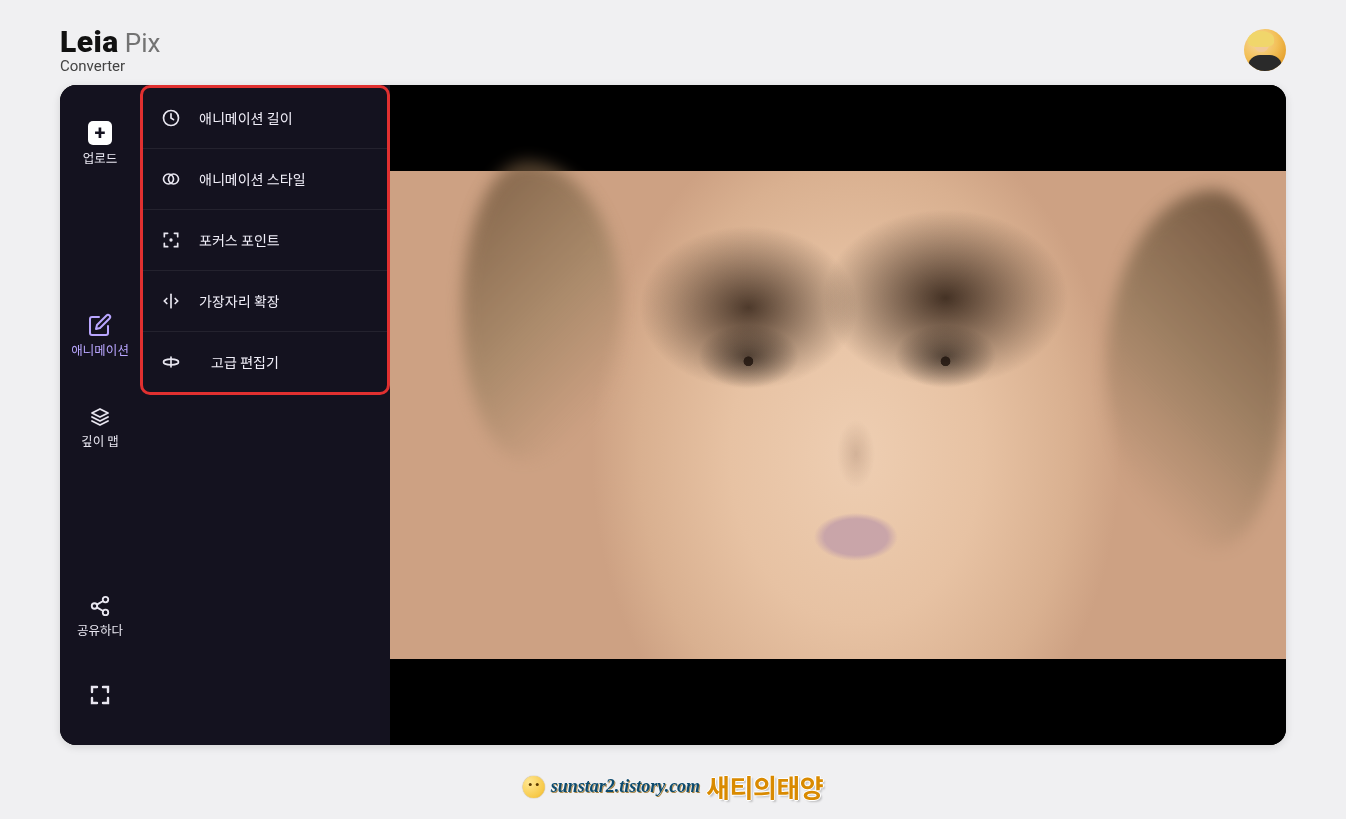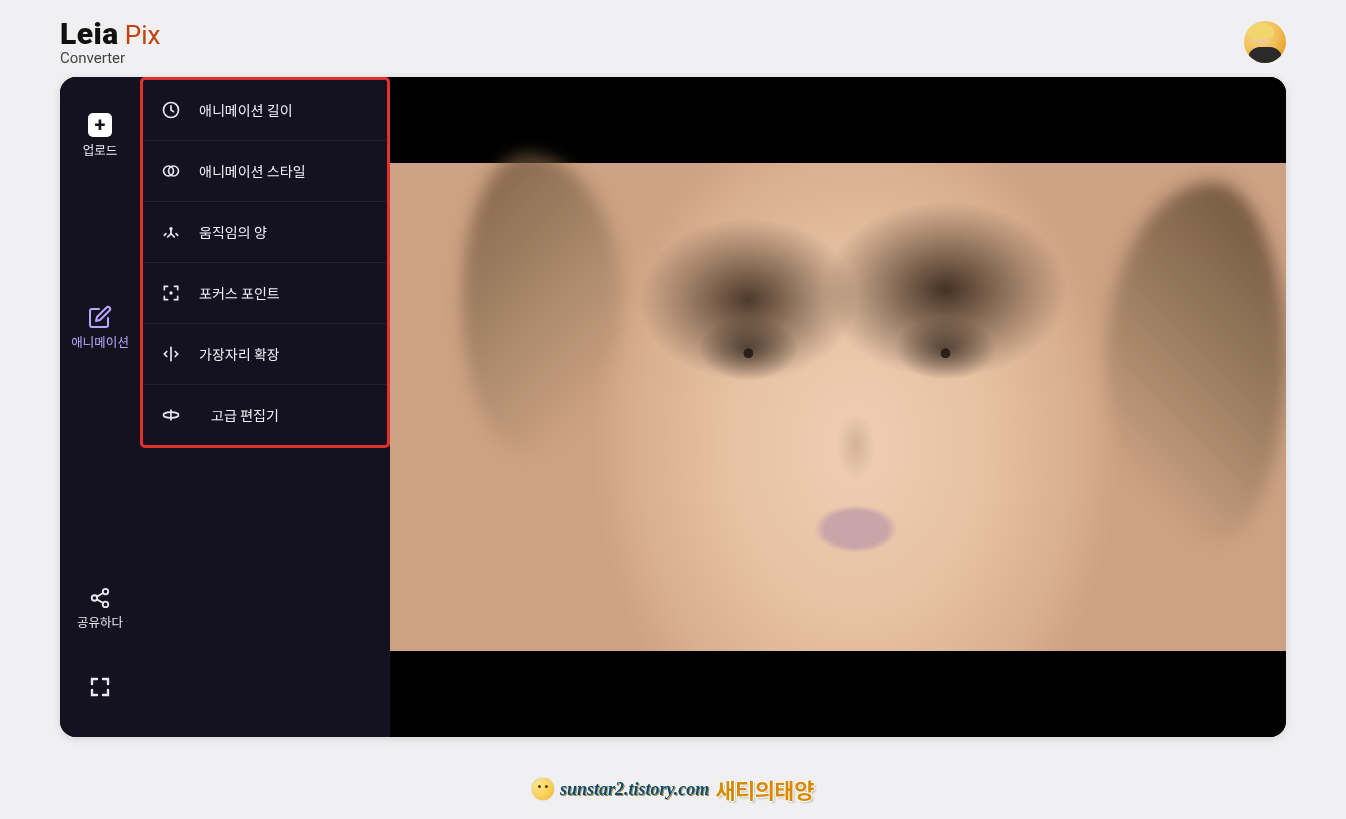--- a/index.html
+++ b/index.html
@@ -9,26 +9,26 @@
     width: 1346px;
     height: 819px;
     overflow: hidden;
     position: relative;
   }
   
   .header {
     display: flex;
     justify-content: space-between;
     align-items: center;
-    padding: 16px 60px 10px 60px;
+    padding: 24px 60px 10px 60px;
   }
   .logo-block { display: flex; flex-direction: column; }
   .logo-row { display: flex; align-items: baseline; gap: 6px; }
   .logo-main { font-size: 30px; font-weight: 900; letter-spacing: 0.5px; color: #111; }
-  .logo-pix { font-size: 26px; font-weight: 400; color: #c2410c; }
+  .logo-pix { font-size: 26px; font-weight: 400; color: #737373; }
   .logo-sub { font-size: 15px; color: #444; margin-top: -2px; }
   .avatar {
     width: 42px; height: 42px; border-radius: 50%;
     background: radial-gradient(circle at 35% 30%, #f7d9a3 0%, #f3c15a 45%, #e9a837 70%, #d98a1f 100%);
     position: relative; overflow: hidden; flex-shrink: 0;
   }
   .avatar::before {
     content:""; position:absolute; left:10px; top:6px; width:15px; height:17px;
     background:#f2c998; border-radius:50% 50% 45% 45%;
   }
@@ -84,21 +84,21 @@
   .submenu {
     width: 250px;
     background: #14121f;
     position: relative;
     padding-top: 0;
   }
   .submenu-list {
     position: absolute;
     top: 0; left: 0; right: 0;
     border: 3px solid #e03030;
-    border-radius: 5px;
+    border-radius: 10px;
   }
   .submenu-item {
     display:flex; align-items:center; gap:18px;
     padding: 20px 18px;
     border-bottom: 1px solid rgba(255,255,255,0.07);
     color: #f0eef8;
     font-size: 14px;
     cursor: pointer;
   }
   .submenu-item:last-child { border-bottom: none; gap: 30px; }
@@ -163,21 +163,21 @@
   .footer-url {
     color: #0c4a6e;
     text-shadow: 0 0 2px #fff, 1px 1px 0 #966c1e;
     font-family: "Comic Sans MS", cursive;
     font-size: 18px;
   }
   .footer-name {
     color: #d98a00;
     text-shadow: -1px 0 #fff, 1px 0 #fff, 0 -1px #fff, 0 1px #fff, 2px 2px 2px rgba(0,0,0,0.2);
     font-style: normal;
-    font-size: 22px;
+    font-size: 26px;
     letter-spacing: -0.5px;
   }
   .emoji-face {
     width: 22px; height: 22px; border-radius: 50%;
     background: radial-gradient(circle at 30% 30%, #ffe792, #f7c948 70%, #e6a91f);
     position: relative;
     box-shadow: 0 0 1px #9a6a00;
   }
   .emoji-face::before, .emoji-face::after {
     content:""; position:absolute; width:3px; height:3px; background:#5b3a00; border-radius:50%;
@@ -221,20 +221,30 @@
         <svg width="24" height="24" viewBox="0 0 24 24" fill="none" stroke="#b9a6ff" stroke-width="2" stroke-linecap="round" stroke-linejoin="round">
           <path d="M11 4H4a2 2 0 0 0-2 2v14a2 2 0 0 0 2 2h14a2 2 0 0 0 2-2v-7"></path>
           <path d="M18.5 2.5a2.12 2.12 0 0 1 3 3L12 15l-4 1 1-4 9.5-9.5z"></path>
         </svg>
       </div>
       <div class="side-label">애니메이션</div>
     </div>
 
     <div style="height:28px;"></div>
 
+    <div class="side-item">
+      <div class="side-icon-wrap">
+        <svg width="24" height="24" viewBox="0 0 24 24" fill="none" stroke="#e8e6f0" stroke-width="1.8" stroke-linecap="round" stroke-linejoin="round">
+          <path d="M4 9l8-4 8 4-8 4-8-4z"></path>
+          <path d="M4 13l8 4 8-4"></path>
+          <path d="M4 17l8 4 8-4"></path>
+        </svg>
+      </div>
+      <div class="side-label">깊이 맵</div>
+    </div>
 
     <div class="sidebar-spacer"></div>
 
     <div class="side-item">
       <div class="side-icon-wrap">
         <svg width="22" height="22" viewBox="0 0 24 24" fill="none" stroke="#e8e6f0" stroke-width="2" stroke-linecap="round" stroke-linejoin="round">
           <circle cx="18" cy="5" r="3"></circle>
             <circle cx="6" cy="12" r="3"></circle>
             <circle cx="18" cy="19" r="3"></circle>
           <line x1="8.6" y1="10.5" x2="15.4" y2="6.5"></line>
@@ -274,32 +284,20 @@
       <div class="submenu-item">
         <span class="submenu-icon">
           <svg width="20" height="20" viewBox="0 0 24 24" fill="none" stroke="#e8e6f0" stroke-width="2">
             <circle cx="9" cy="12" r="6"></circle>
               <circle cx="15" cy="12" r="6"></circle>
           </svg>
         </span>
         <span>애니메이션 스타일</span>
       </div>
 
-      <div class="submenu-item">
-        <span class="submenu-icon">
-          <svg width="20" height="20" viewBox="0 0 24 24" fill="none" stroke="#e8e6f0" stroke-width="2" stroke-linecap="round">
-            <circle cx="12" cy="8" r="2" fill="#e8e6f0" stroke="none"></circle>
-            <path d="M12 10v4"></path>
-              <path d="M8 18l4-4 4 4"></path>
-              <path d="M6 14l-2 2"></path>
-              <path d="M18 14l2 2"></path>
-          </svg>
-        </span>
-        <span>움직임의 양</span>
-      </div>
 
       <div class="submenu-item">
         <span class="submenu-icon">
           <svg width="20" height="20" viewBox="0 0 24 24" fill="none" stroke="#e8e6f0" stroke-width="2" stroke-linecap="round">
             <path d="M4 8V4h4"></path>
               <path d="M20 8V4h-4"></path>
               <path d="M4 16v4h4"></path>
               <path d="M20 16v4h-4"></path>
             <circle cx="12" cy="12" r="2" fill="#e8e6f0" stroke="none"></circle>
           </svg>

